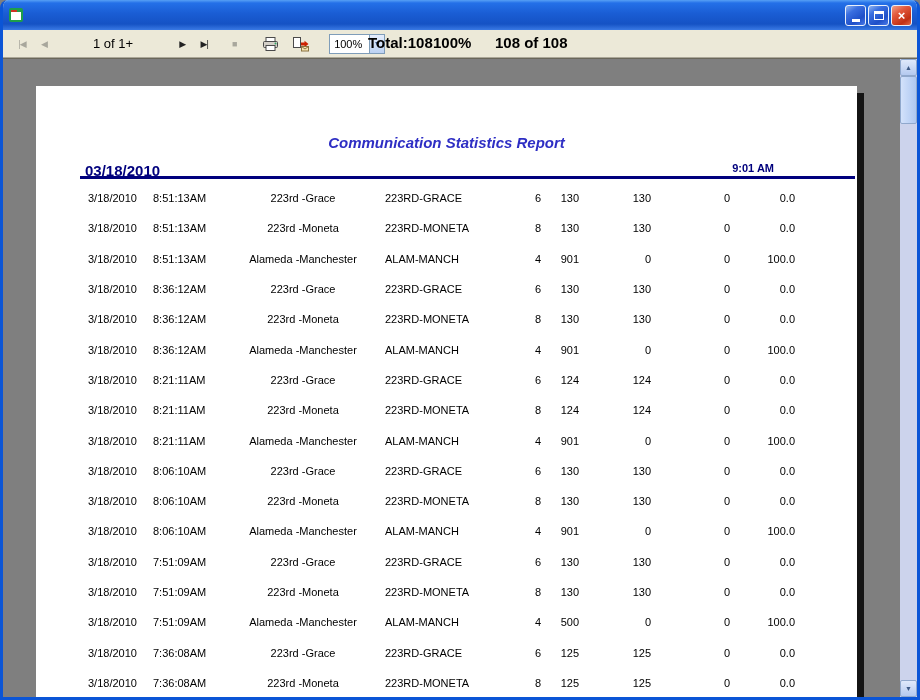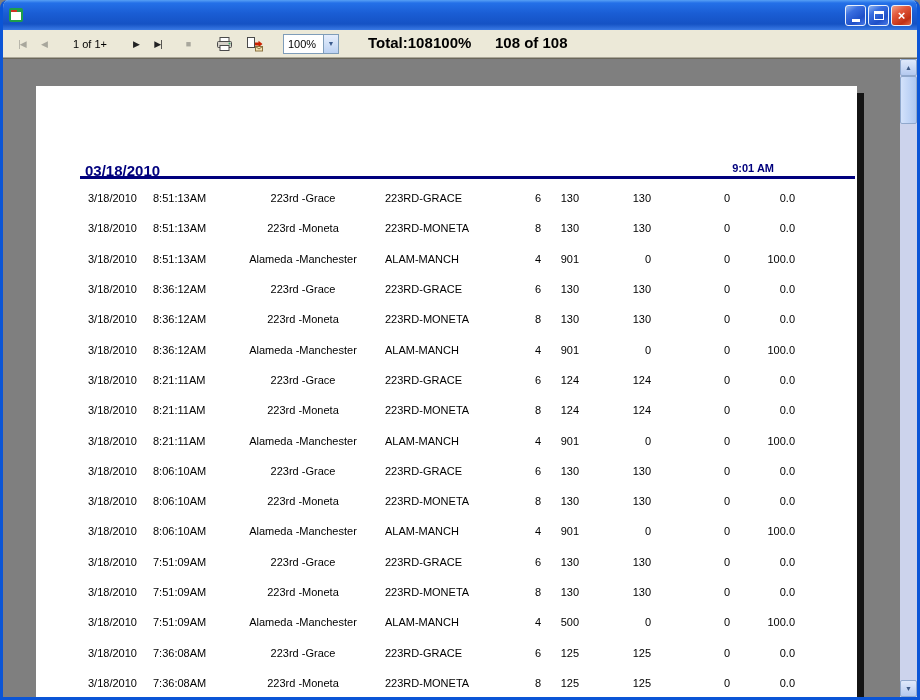--- a/index.html
+++ b/index.html
@@ -36,21 +36,21 @@
   .toolbar{
     flex:0 0 28px; height:28px; display:flex; align-items:center;
     background:#ece9d8; padding-left:8px; position:relative;
     border-bottom:1px solid #aca899;
   }
   .nav-btn{
     width:22px; height:22px; display:flex; align-items:center; justify-content:center;
     font-size:9px; color:#222; letter-spacing:-1px; cursor:default;
   }
   .nav-btn.disabled{ color:#a8a79c; }
-  .pgind{ font-size:11px; color:#000; margin:0 18px; }
+  .pgind{ font-size:13px; color:#000; margin:0 38px; }
   .stop{ margin-left:8px; }
   .icon-btn{ width:24px; height:22px; display:flex; align-items:center; justify-content:center; margin-left:6px; }
   .icon-btn.first-icon{ margin-left:14px; }
   .zoom{
     width:56px; height:20px; border:1px solid #7f9db9; background:#fff;
     display:flex; align-items:stretch; margin-left:16px;
   }
   .zoom-text{ flex:1; font-size:11px; padding-left:4px; display:flex; align-items:center; }
   .zoom-btn{
     width:15px; border-left:1px solid #7f9db9;
@@ -176,20 +176,21 @@
         <span>▼</span>
       </span>
     </div>
     <span class="lbl total">Total:108</span>
     <span class="lbl progress">100%</span>
     <span class="lbl count">108 of 108</span>
   </div>
 
   <div class="viewer">
     <div class="page">
+      <div class="rpt-title">Communication Statistics Report</div>
       <div class="rpt-date">03/18/2010</div>
       <div class="rpt-time">9:01 AM</div>
       <div class="rpt-rule"></div>
 
       <div class="tbl">
 
         <div class="tbody">
 
         <div class="row">
             <div class="c dt">

